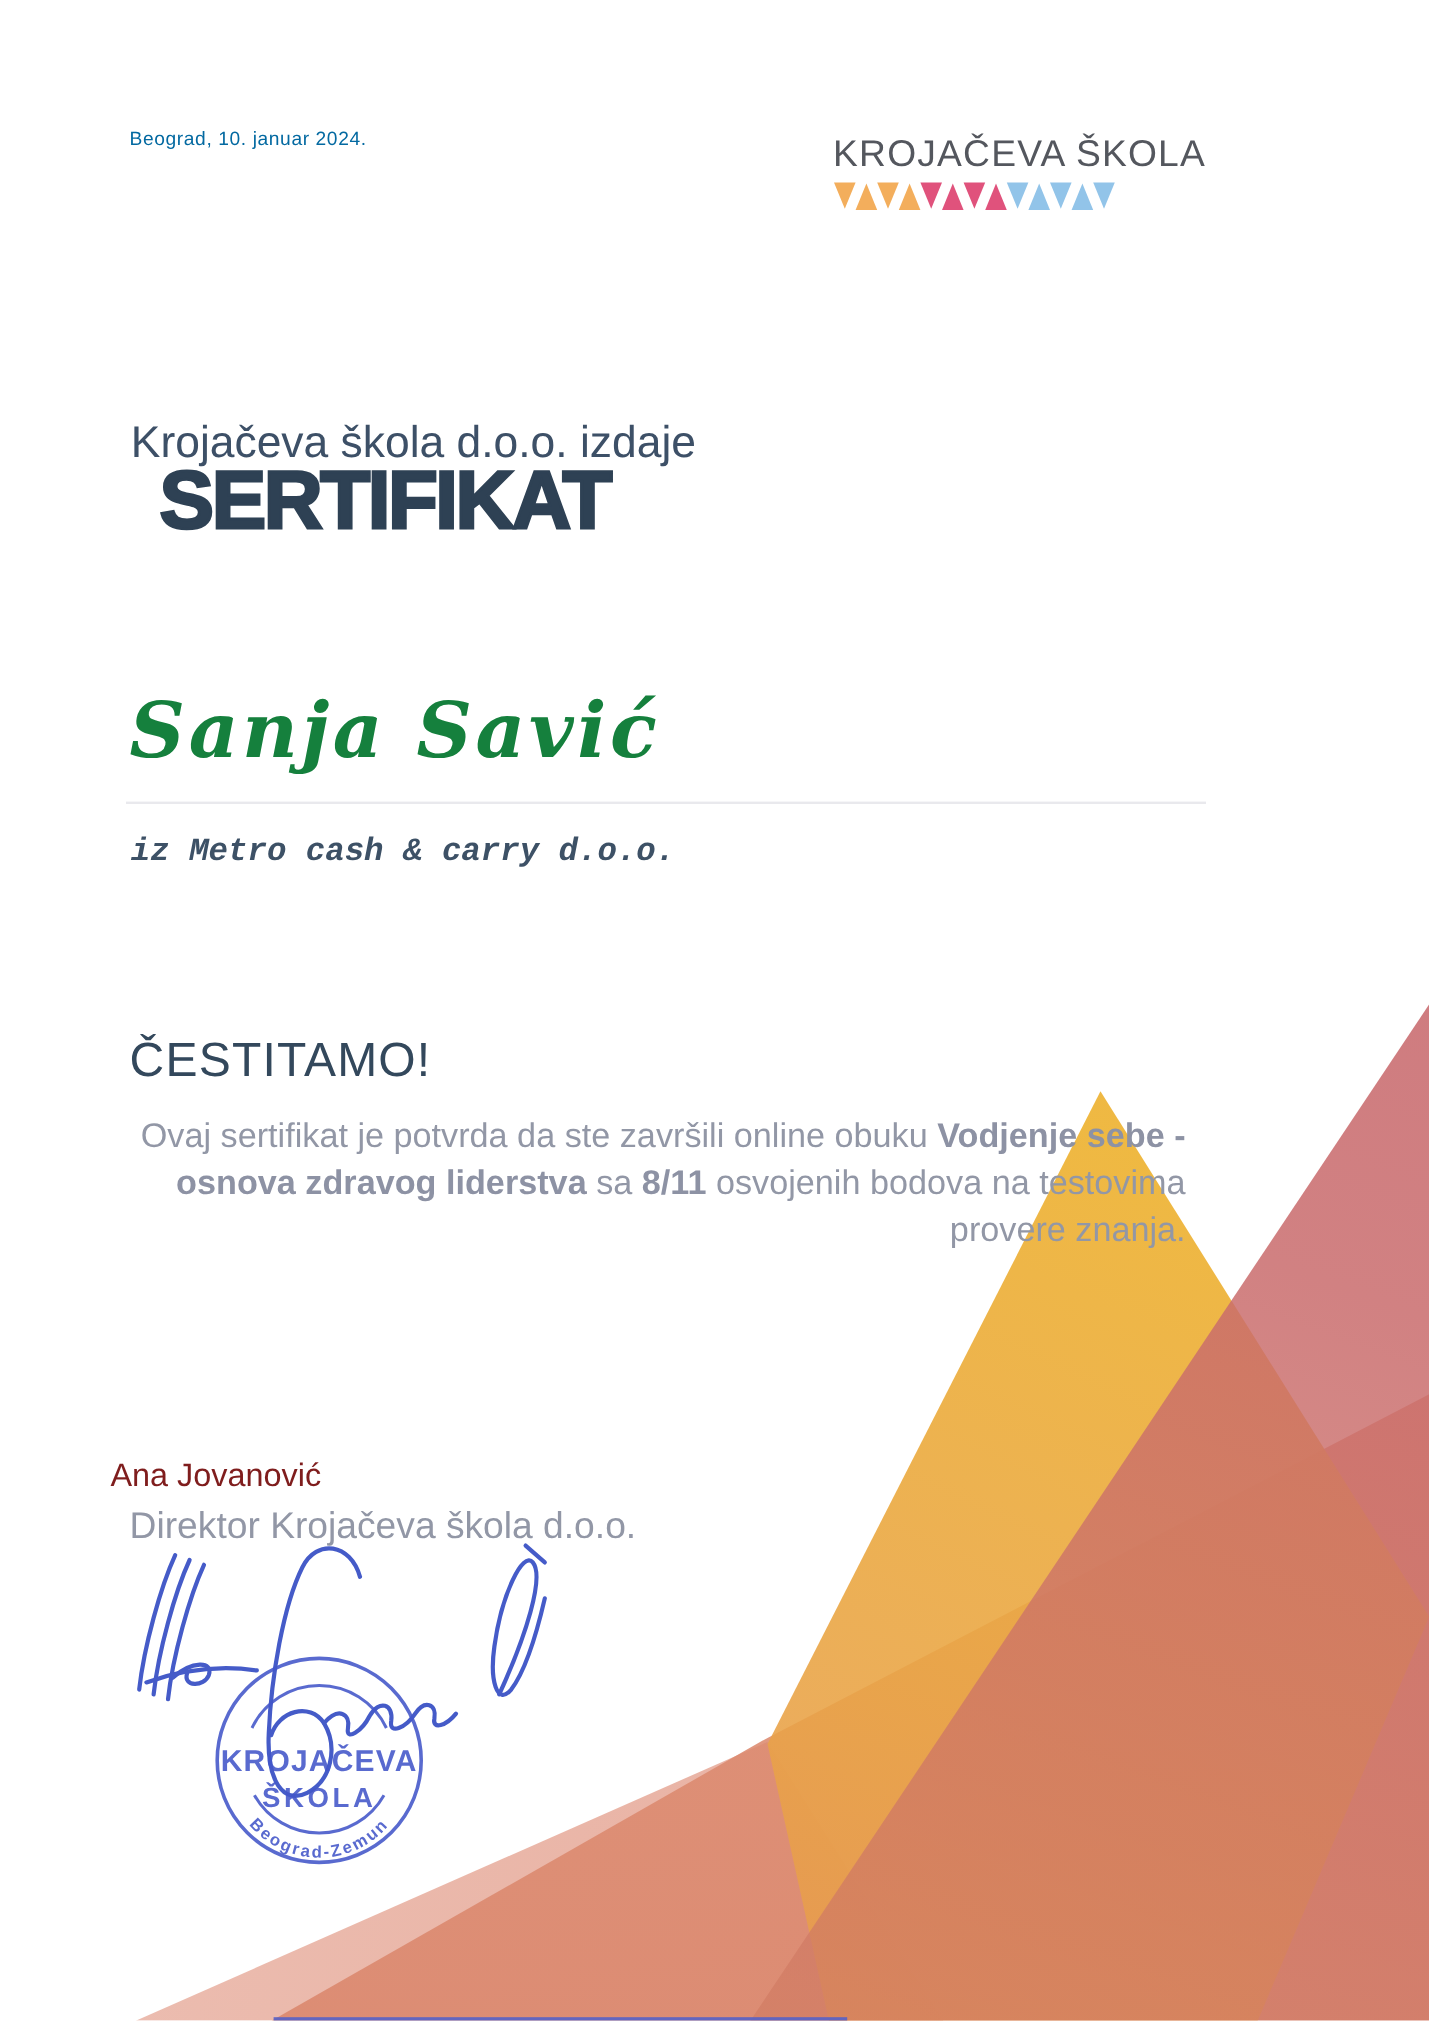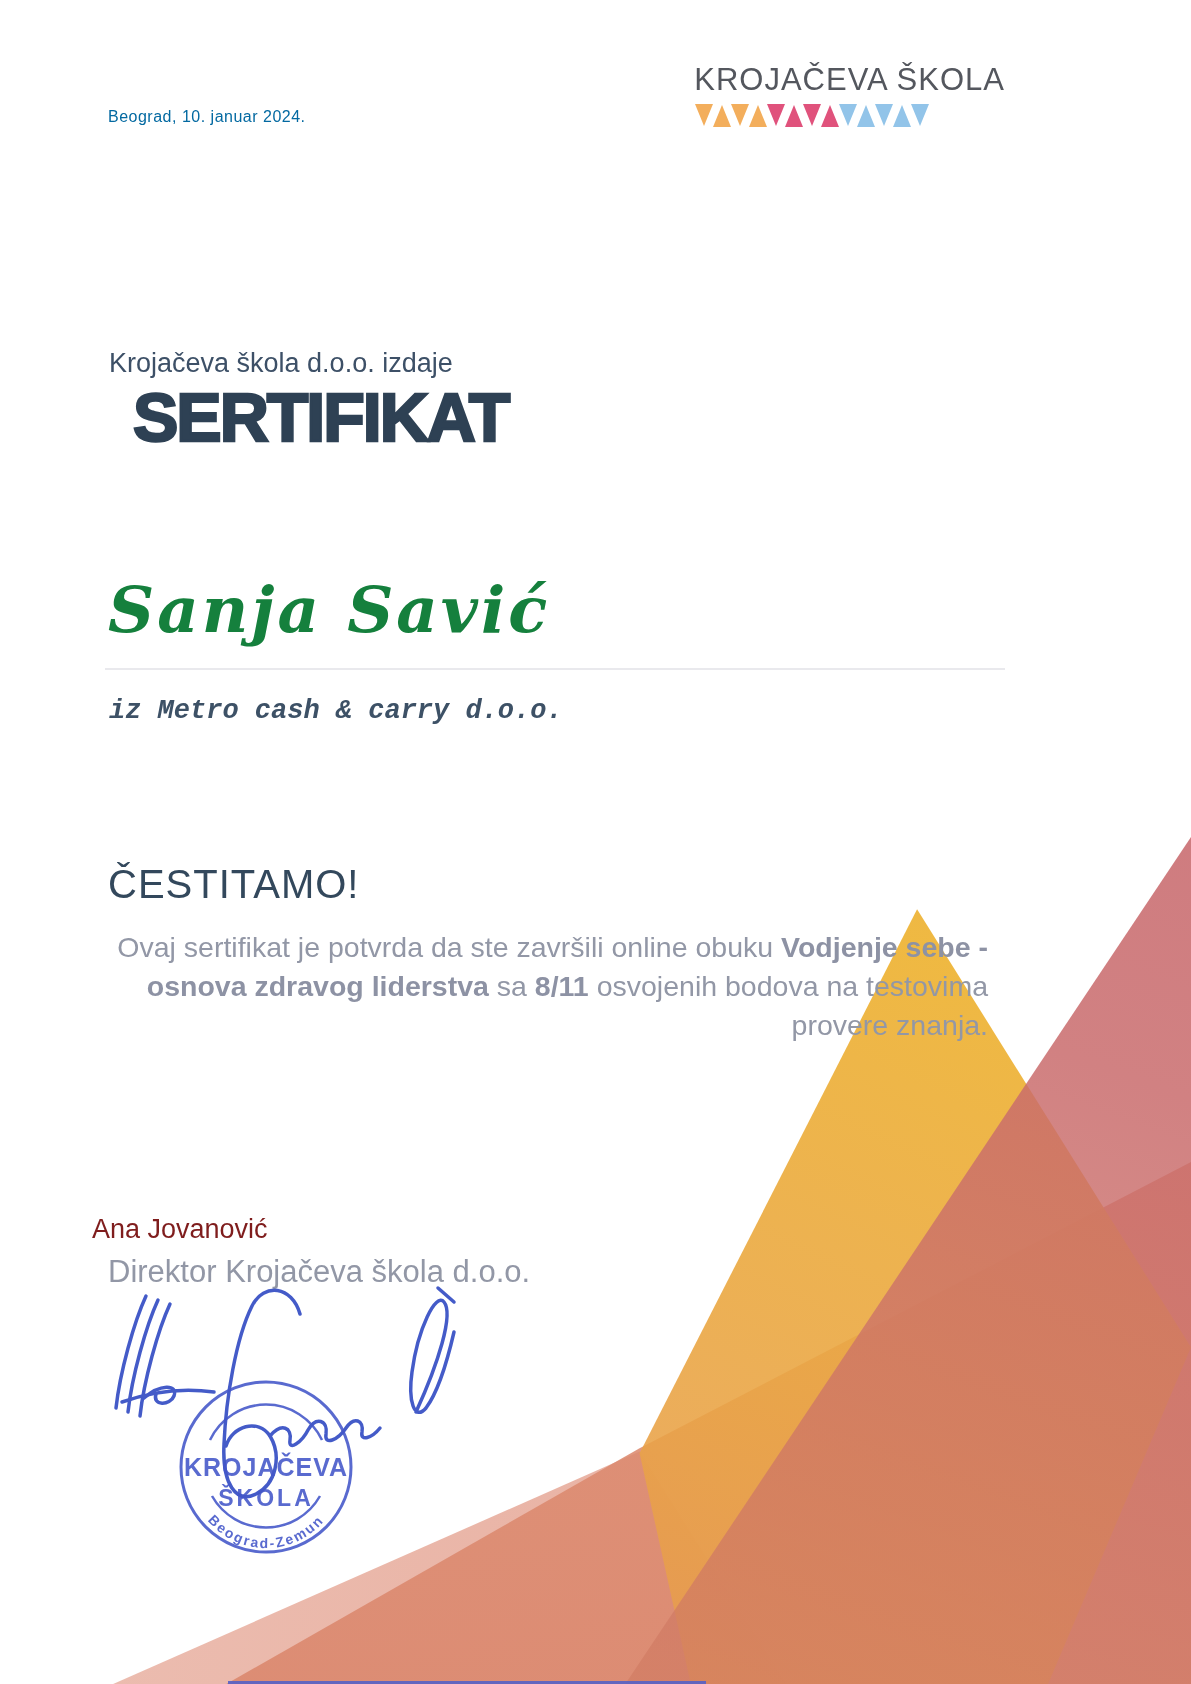--- a/index.html
+++ b/index.html
@@ -36,28 +36,29 @@
   
   .content{position:absolute;inset:0;z-index:1;}
   .date{
     position:absolute;left:108px;top:108px;
     font-size:16px;color:#0369a1;letter-spacing:.5px;
   }
   .logo{position:absolute;top:62px;right:186px;text-align:left;}
   .logo-text{
     font-size:31px;color:#54575e;letter-spacing:1px;font-weight:400;
     white-space:nowrap;
+    margin-top:48px;
   }
   .logo-tris{display:flex;margin-top:6px;margin-left:1px;height:23px;align-items:flex-start;}
   .ltri{width:0;height:0;border-left:9px solid transparent;border-right:9px solid transparent;}
   .ltri.down{border-top-width:22px;border-top-style:solid;}
   .ltri.up{border-bottom-width:22px;border-bottom-style:solid;align-self:flex-end;}
   .issuer{
     position:absolute;left:109px;top:348px;
-    font-size:27px;color:#3d5067;
+    font-size:37px;color:#3d5067;
   }
   .title{
     position:absolute;left:103px;top:378px;
     font-size:68px;font-weight:700;letter-spacing:-2px;color:#2e4154;margin-left:30px;
     -webkit-text-stroke:2.5px #2e4154;
   }
   .recipient-name{
     position:absolute;left:108px;top:572px;
     font-family:"DejaVu Serif",serif;font-style:italic;font-weight:700;
     font-size:64px;letter-spacing:3px;color:#15803d;

